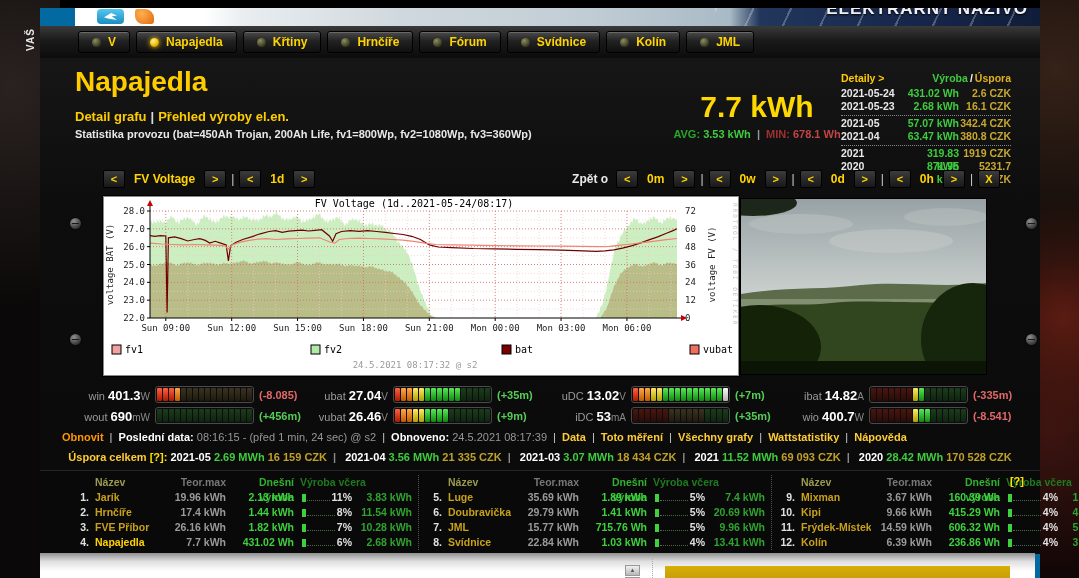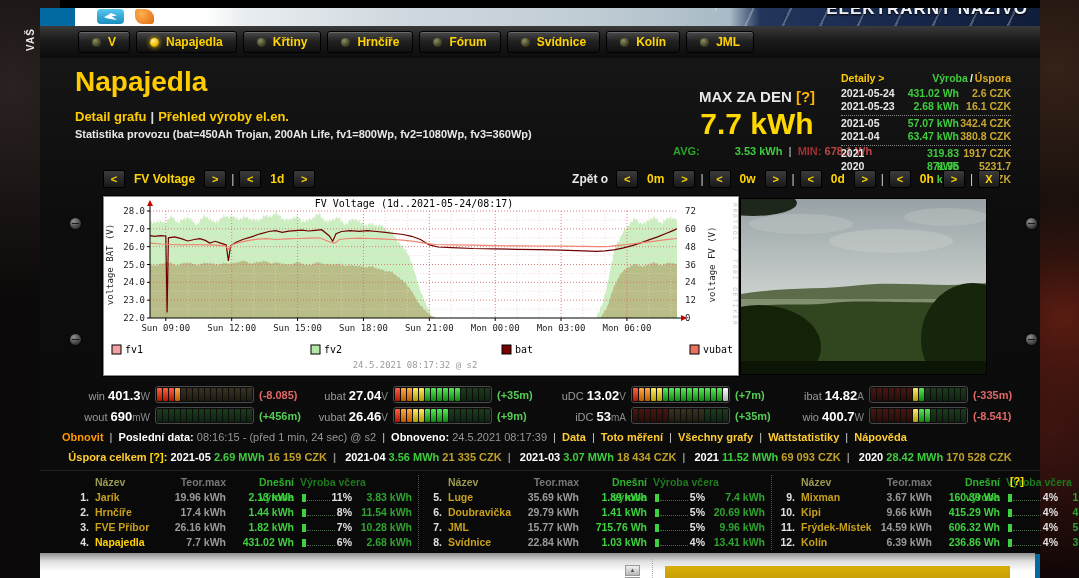--- a/index.html
+++ b/index.html
@@ -51,21 +51,21 @@
   .detail-links{position:absolute;left:35px;top:51px;font-size:13px;font-weight:bold;white-space:nowrap;}
   .detail-links .yl{color:#ffcc00;cursor:pointer;}
   .detail-links .sp{color:#ddd;padding:0 4px;}
   .subtitle{position:absolute;left:35px;top:70px;font-size:11px;font-weight:bold;color:#e8e8e8;}
   
   .max-panel{position:absolute;left:633px;top:30px;width:168px;text-align:center;}
   .max-panel .ml{font-size:15px;font-weight:bold;color:#e8e8e8;}
   .max-panel .mh{color:#ffb400;cursor:pointer;}
   .max-panel .mv{font-size:30px;font-weight:bold;color:#ffd800;margin-top:2px;}
   .max-panel .ma{font-size:11px;font-weight:bold;margin-top:4px;white-space:nowrap;}
-  .ma .ag{color:#2aa52a;} .ma .agv{color:#3ecc3e;margin-left:32px;} .ma .asp{color:#999;padding:0 3px;}
+  .ma .ag{color:#2aa52a;} .ma .agv{color:#3ecc3e;} .ma .asp{color:#999;padding:0 3px;}
   .ma .mn{color:#a03030;} .ma .mnv{color:#c24444;margin-top:16px;}
   
   .dtable{position:absolute;left:801px;top:14px;width:170px;font-size:10.5px;font-weight:bold;}
   .dtable .dhead{display:flex;justify-content:space-between;margin-bottom:3px;}
   .dtable .dlink{color:#ffcc00;cursor:pointer;}
   .dtable .dhe{color:#3ecc3e;} .dtable .dhs{color:#fff;padding:0 2px;} .dtable .dhm{color:#e0b020;}
   .drow{display:grid;grid-template-columns:62px 56px 52px;height:13px;line-height:13px;}
   .drow .dd{color:#e8e8e8;} .drow .de{color:#3ecc3e;text-align:right;} .drow .dm{color:#c8a830;text-align:right;}
   .drow.sep{border-top:1px dotted #888;margin-top:2px;padding-top:1px;}
   
@@ -197,22 +197,20 @@
     </div>
 
     <div class="main">
       <div class="page-title">Napajedla</div>
       <div class="detail-links">
         <span class="yl">Detail grafu</span><span class="sp">|</span><span class="yl">Přehled výroby el.en.</span>
       </div>
       <div class="subtitle">Statistika provozu (bat=450Ah Trojan, 200Ah Life, fv1=800Wp, fv2=1080Wp, fv3=360Wp)</div>
 
       <div class="max-panel">
-        <div class="ml"><span>MAX ZA DEN</span>
-          <span class="mh">[?]</span></div>
         <div class="mv">7.7 kWh</div>
         <div class="ma">
           <span class="ag">AVG:</span>
           <span class="agv">3.53 kWh</span>
           <span class="asp">|</span>
           <span class="mn">MIN:</span>
           <span class="mnv">678.1 Wh</span>
         </div>
       </div>
 
@@ -238,21 +236,21 @@
               <span class="dm">342.4 CZK</span>
             </div>
             <div class="drow">
               <span class="dd">2021-04</span>
               <span class="de">63.47 kWh</span>
               <span class="dm">380.8 CZK</span>
             </div>
             <div class="drow sep">
               <span class="dd">2021</span>
               <span class="de">319.83 kWh</span>
-              <span class="dm">1917 CZK</span>
+              <span class="dm">1919 CZK</span>
             </div>
             <div class="drow">
               <span class="dd">2020</span>
               <span class="de">871.95 kWh</span>
               <span class="dm">5231.7 CZK</span>
             </div>
           </div>
       </div>
 
       <div class="gnav-l">

